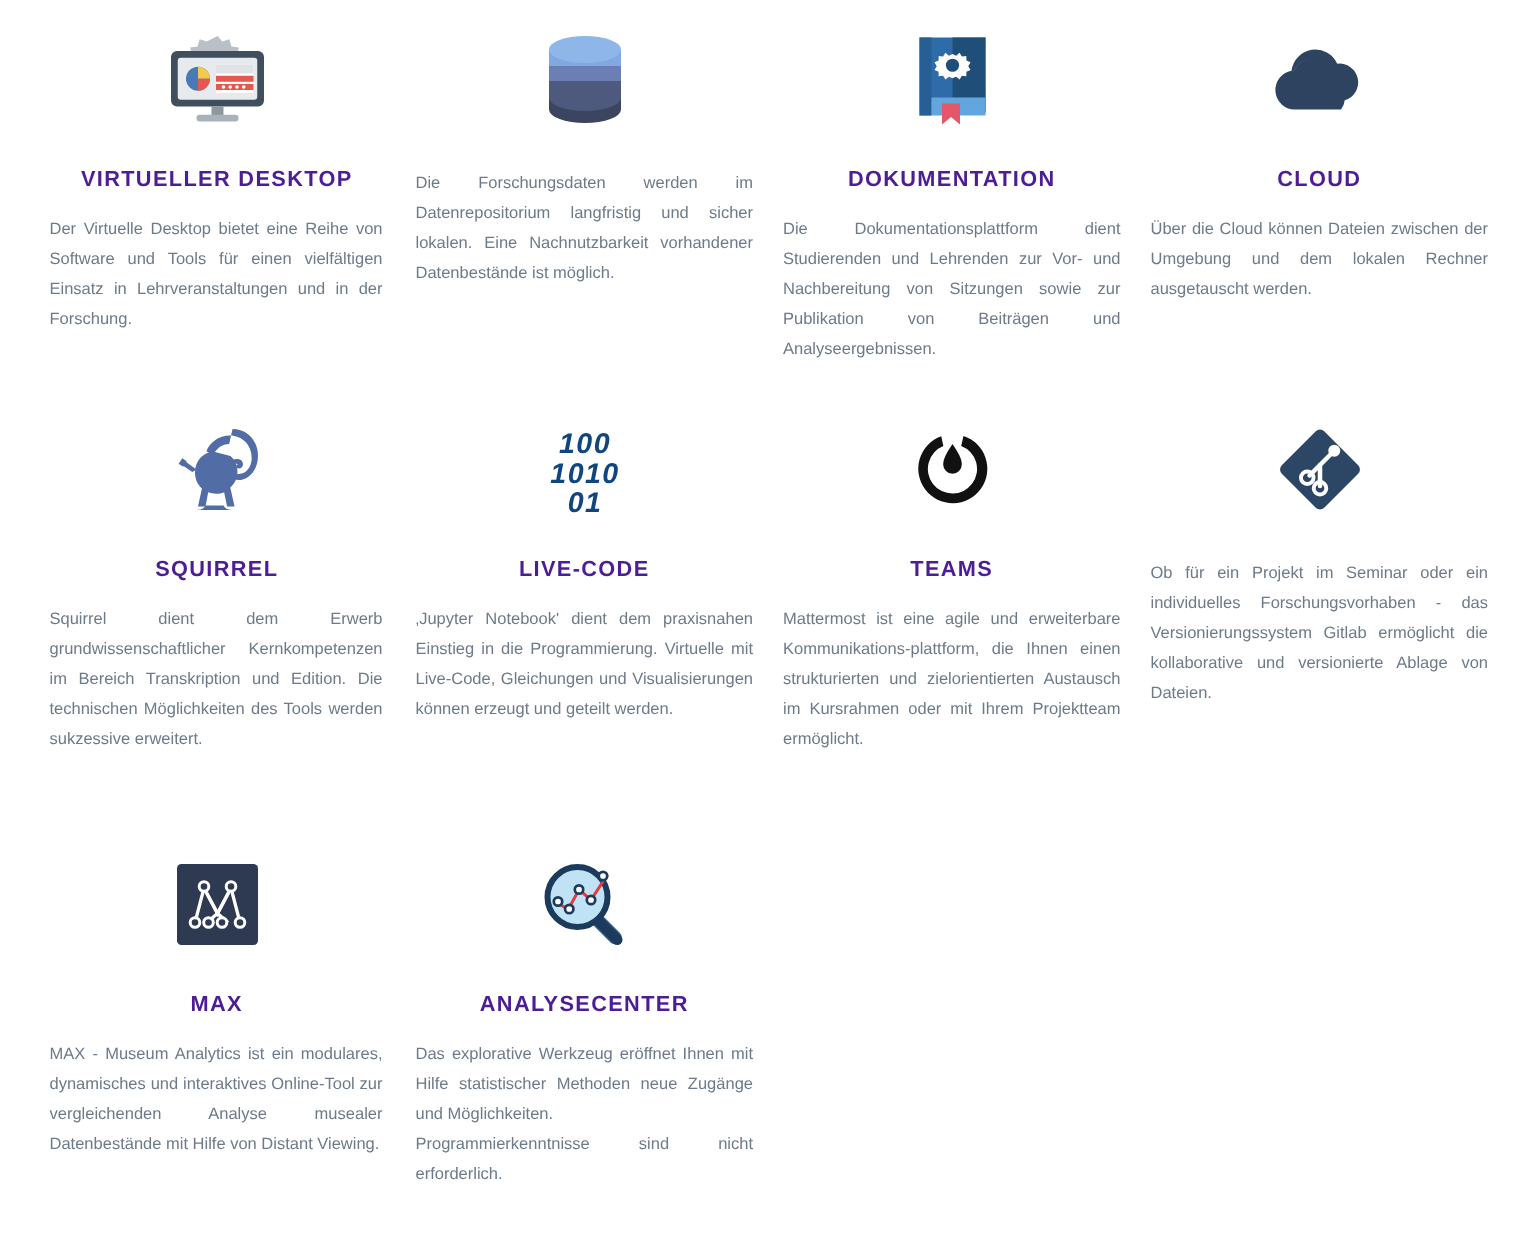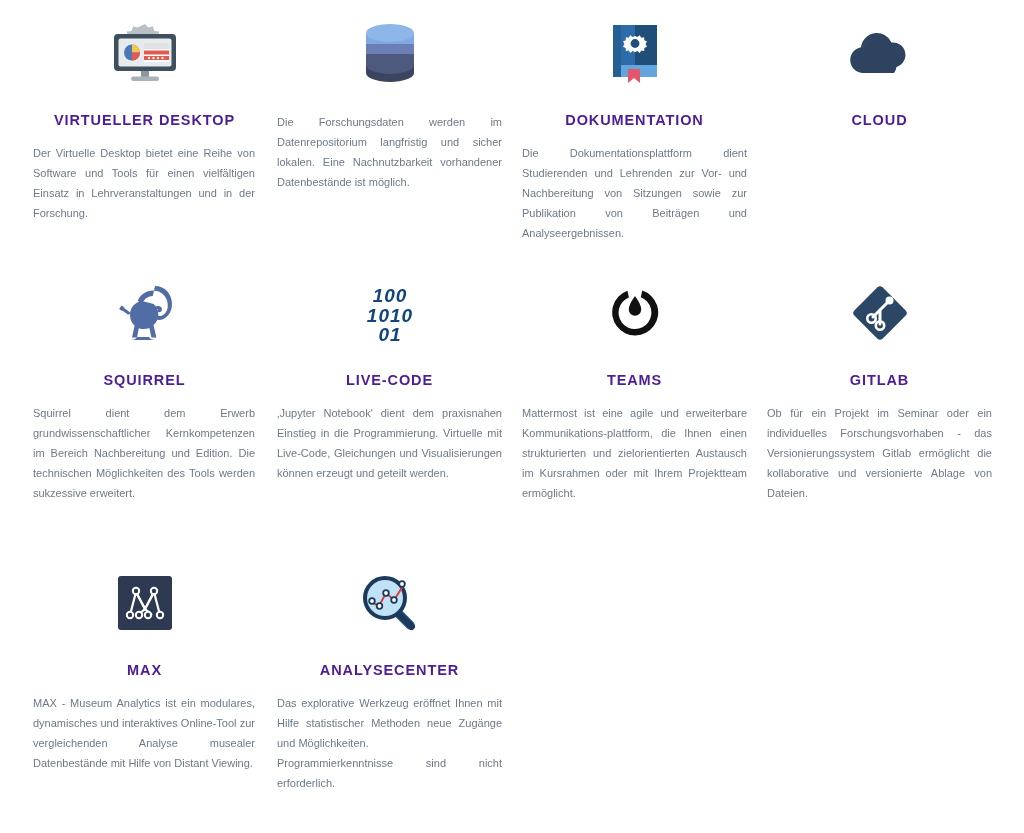--- a/index.html
+++ b/index.html
@@ -135,20 +135,21 @@
   </div>
 
   <div class="card col-3">
     <div class="icon-wrap">
       <svg width="68" height="46" viewBox="0 0 68 46" aria-hidden="true">
         <path d="M17 43 a13 13 0 0 1 -2 -25.8 A16 16 0 0 1 45.5 12.5 a12.5 12.5 0 0 1 5 24.4 A12 12 0 0 1 48 43 z" fill="#2e4360"></path>
         <path d="M16.5 18 a15 15 0 0 1 20 -7.5 a16 16 0 0 0 -21 7.3 z" fill="#3b5373"></path>
       </svg>
     </div>
     <h3 class="card-title">CLOUD</h3>
+    <p class="card-desc">Über die Cloud können Dateien zwischen der Umgebung und dem lokalen Rechner ausgetauscht werden.</p>
   </div>
 
   <div class="card col-0">
     <div class="icon-wrap">
       <svg width="72" height="66" viewBox="0 0 72 66" aria-hidden="true">
         <g fill="#44619e" opacity="0.92">
           <path d="M46 6 c10 0 17 8 17 18 c0 10 -7 16 -13 16 c-5 0 -8 -3 -8 -7 c0 -4 3 -7 7 -7 c2.5 0 4 1.5 4 3.5
                    c0 1.6 -1.2 2.8 -2.7 2.8 c-1 0 -1.8 -.6 -1.8 -1.5 c0 -.7 .5 -1.2 1.1 -1.2
                    c-1.6 -1.4 -4.4 -.6 -4.4 2 c0 2.6 2.4 4.4 5.2 4.4 c4.6 0 8.4 -4.6 8.4 -10.6
                    c0 -8.8 -6.4 -15 -14.6 -15 c-7.4 0 -13 4.4 -15.6 10.4 l4.6 2.6 c2 -4.4 6 -7.4 10.6 -7.4 z"></path>
@@ -158,21 +159,21 @@
           <path d="M22 33 l-9 -6.5 l-1.8 2.6 l8 5.6 z"></path>
           <path d="M12.5 25.5 l-2.4 3.6 l3 2 l2.4 -3.6 z"></path>
           <circle cx="36" cy="32" r="6.5" fill="none" stroke="#44619e" stroke-width="1.6"></circle>
           <path d="M36 32 m0 -4.5 a4.5 4.5 0 1 1 -3 1.2" fill="none" stroke="#44619e" stroke-width="1.5"></path>
           <circle cx="36" cy="32" r="1.6"></circle>
           <path d="M28 57 c-1 2 -3 3 -6 3 l24 0 c-3 0 -5 -1 -6 -3 z"></path>
         </g>
       </svg>
     </div>
     <h3 class="card-title">SQUIRREL</h3>
-    <p class="card-desc">Squirrel dient dem Erwerb grundwissenschaftlicher Kernkompetenzen im Bereich Nachbereitung und Edition. Die technischen Möglichkeiten des Tools werden sukzessive erweitert.</p>
+    <p class="card-desc">Squirrel dient dem Erwerb grundwissenschaftlicher Kernkompetenzen im Bereich Transkription und Edition. Die technischen Möglichkeiten des Tools werden sukzessive erweitert.</p>
   </div>
 
   <div class="card col-1">
     <div class="icon-wrap">
       <svg width="64" height="60" viewBox="0 0 64 60" aria-hidden="true">
         <text x="32" y="19" text-anchor="middle" font-family="'Liberation Sans', sans-serif" font-size="19" font-weight="bold" fill="#10457f" letter-spacing="1">100</text>
         <text x="32" y="39" text-anchor="middle" font-family="'Liberation Sans', sans-serif" font-size="19" font-weight="bold" fill="#10457f" letter-spacing="1">1010</text>
         <text x="32" y="58" text-anchor="middle" font-family="'Liberation Sans', sans-serif" font-size="19" font-weight="bold" fill="#10457f" letter-spacing="1">01</text>
       </svg>
     </div>
@@ -200,21 +201,20 @@
         <rect x="11" y="11" width="40" height="40" rx="4" transform="rotate(45 31 31)" fill="#2c4766"></rect>
         <g stroke="#ffffff" stroke-width="3" fill="none" stroke-linecap="round">
           <path d="M39 20 L24 35"></path>
           <path d="M31 28 L31 42"></path>
         </g>
         <circle cx="40.5" cy="18.5" r="4" fill="#ffffff"></circle>
         <circle cx="22.5" cy="36.5" r="4.2" fill="none" stroke="#ffffff" stroke-width="2.6"></circle>
         <circle cx="31" cy="43.5" r="4.2" fill="none" stroke="#ffffff" stroke-width="2.6"></circle>
       </svg>
     </div>
-    <h3 class="card-title">GITLAB</h3>
     <p class="card-desc">Ob für ein Projekt im Seminar oder ein individuelles Forschungsvorhaben - das Versionierungssystem Gitlab ermöglicht die kollaborative und versionierte Ablage von Dateien.</p>
   </div>
 
   <div class="card col-0">
     <div class="icon-wrap">
       <svg width="56" height="56" viewBox="0 0 56 56" aria-hidden="true">
         <rect x="1" y="1" width="54" height="54" rx="3" fill="#2d3a52"></rect>
         <g stroke="#ffffff" stroke-width="2.2" fill="none">
           <path d="M13 40 L19 17 L28 34 L37 17 L43 40"></path>
           <path d="M19 17 L28 34 L37 17"></path>

